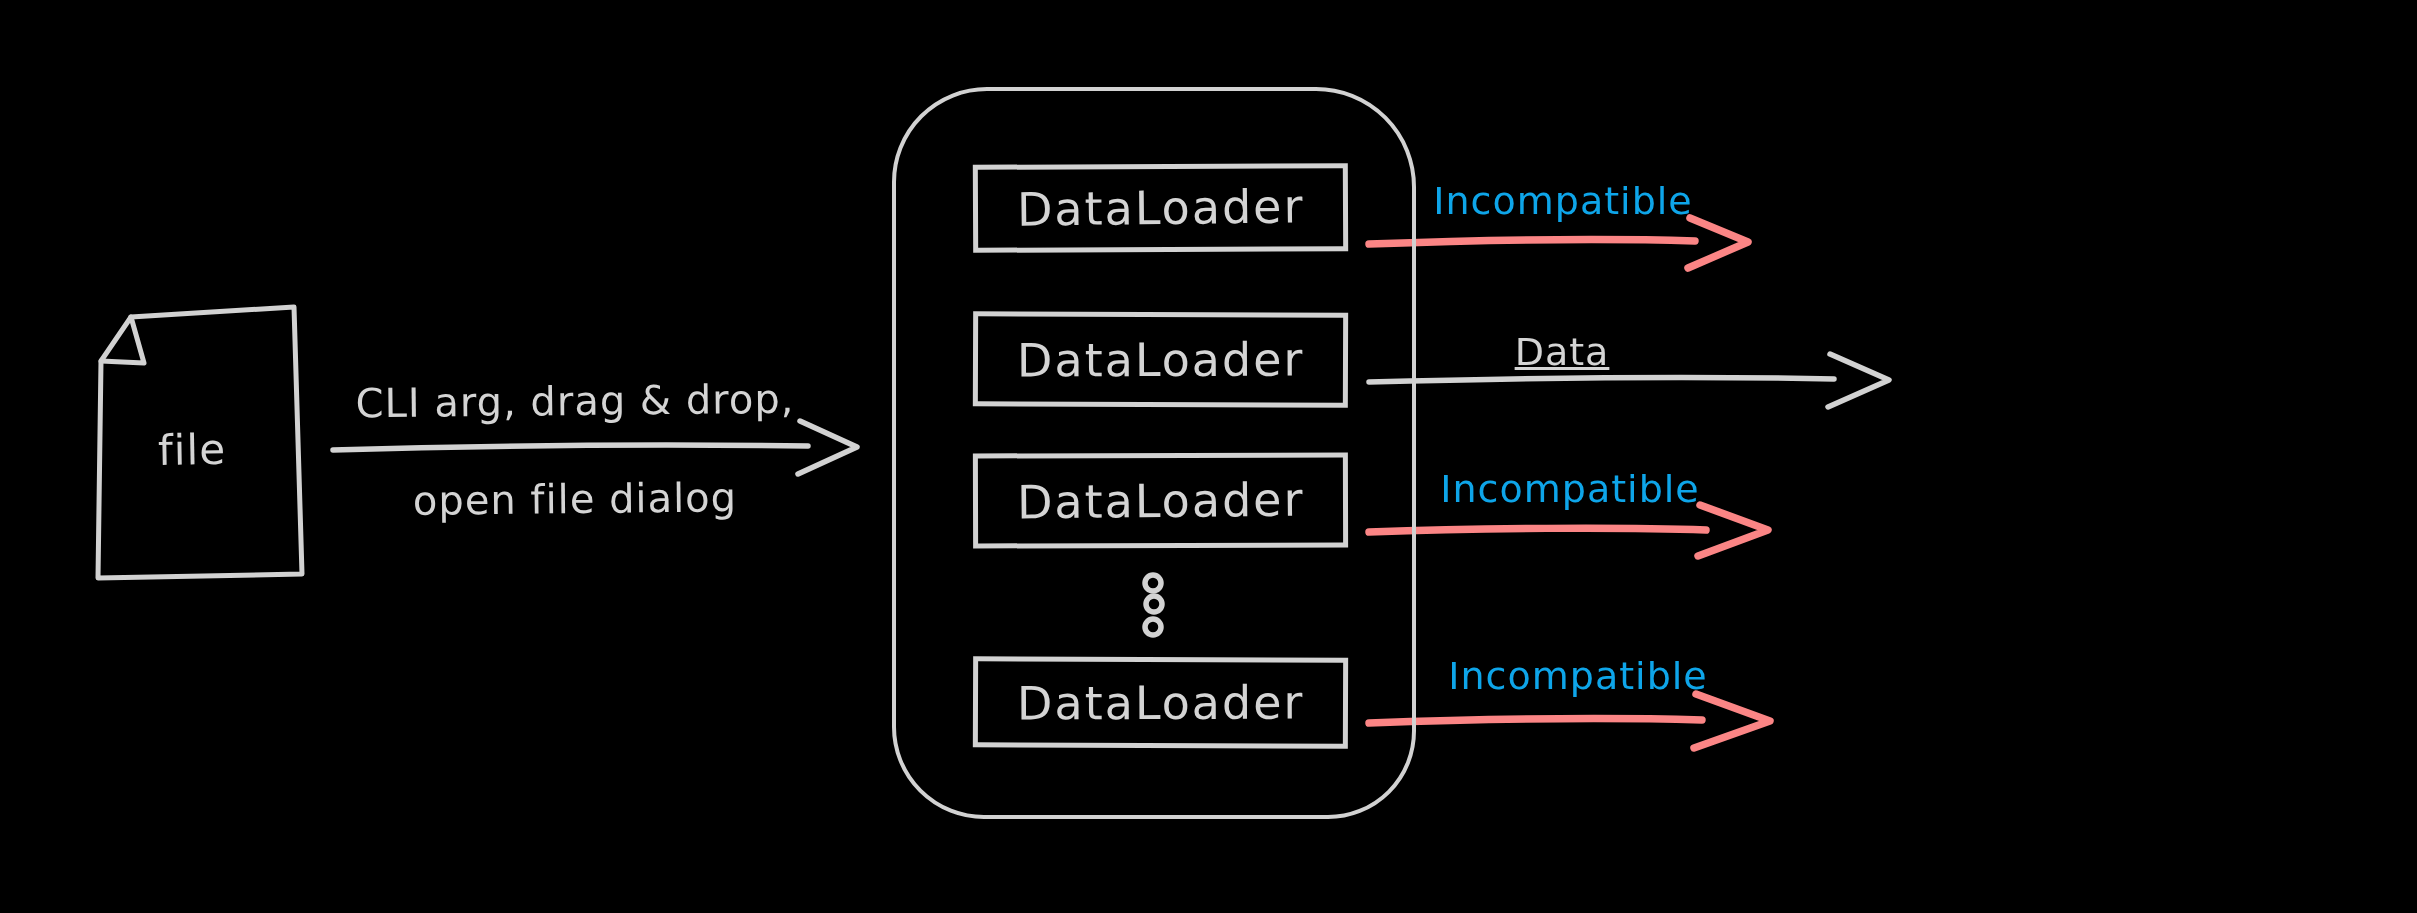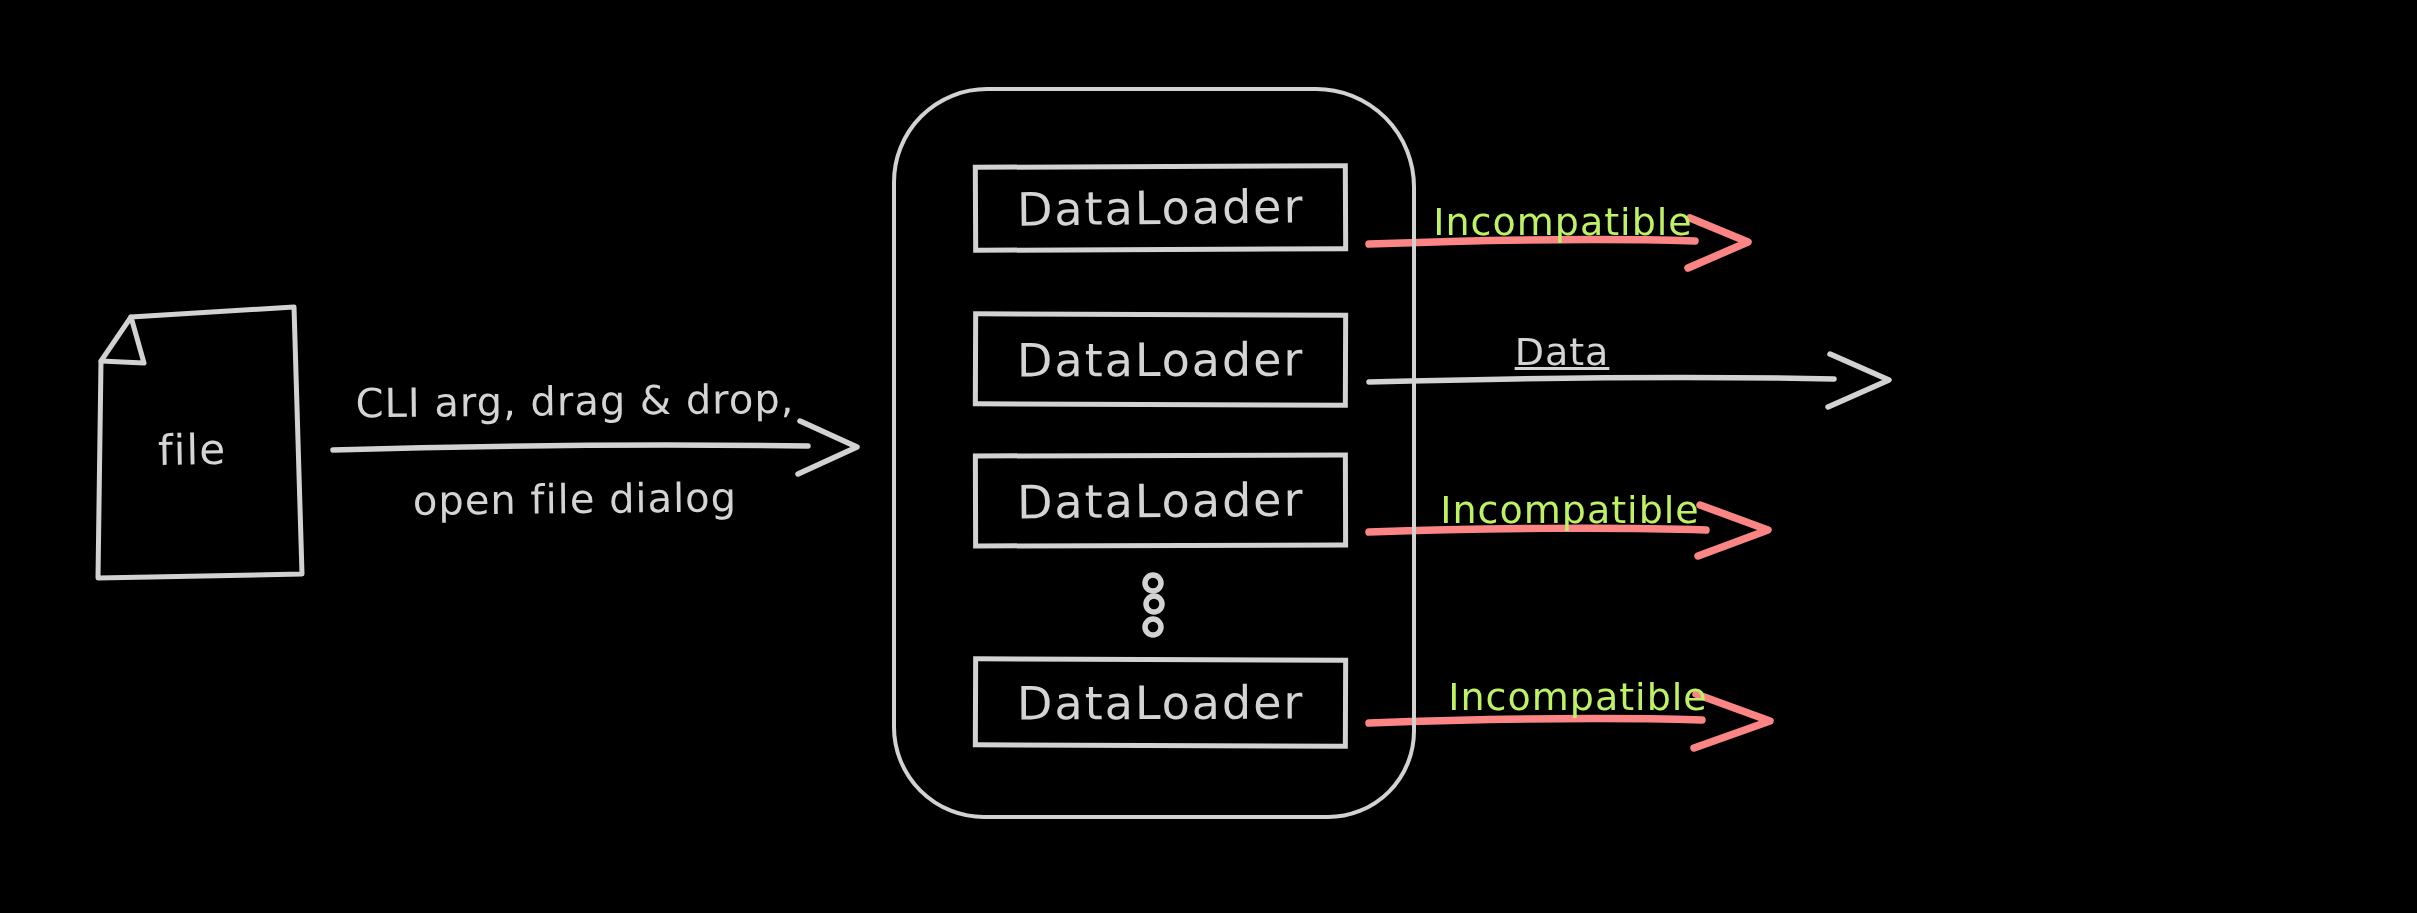--- a/index.html
+++ b/index.html
@@ -23,21 +23,21 @@
     height: 913px;
   }
   .label {
     position: absolute;
     transform: translate(-50%, -50%);
     white-space: nowrap;
     color: #d4d4d4;
     letter-spacing: 1px;
     text-align: center;
   }
-  .label.red { color: #bef264; margin-top: 21px; }
+  .label.red { color: #0ea5e9; }
   .lbl-file        { font-size: 42px; transform: translate(-50%,-50%) rotate(-1deg); }
   .lbl-cli         { font-size: 40px; transform: translate(-50%,-50%) rotate(-0.6deg); }
   .lbl-out         { font-size: 38px; }
   .group-box {
     position: absolute;
     left: 892px; top: 87px;
     width: 524px; height: 732px;
     border: 4px solid #d2d2d2;
     border-radius: 95px 100px 88px 92px;
     box-sizing: border-box;

